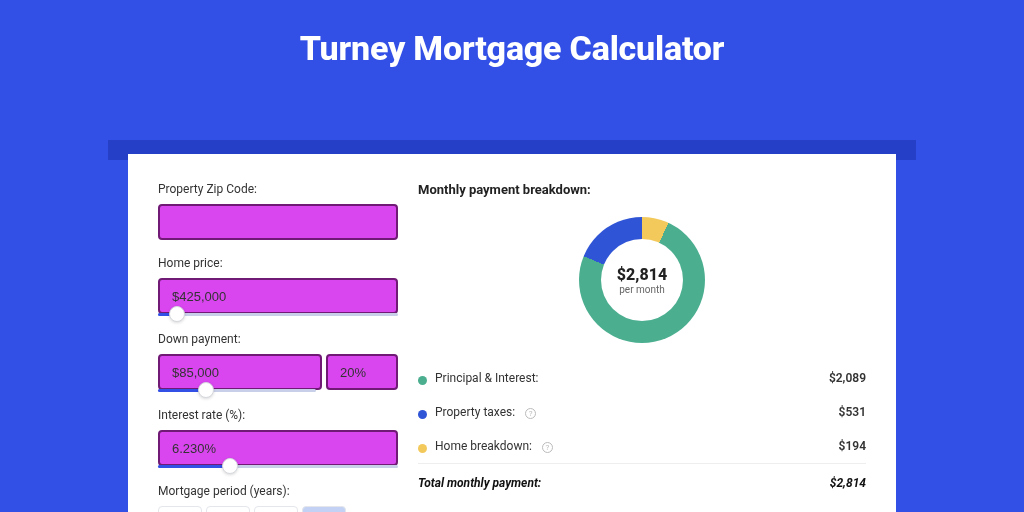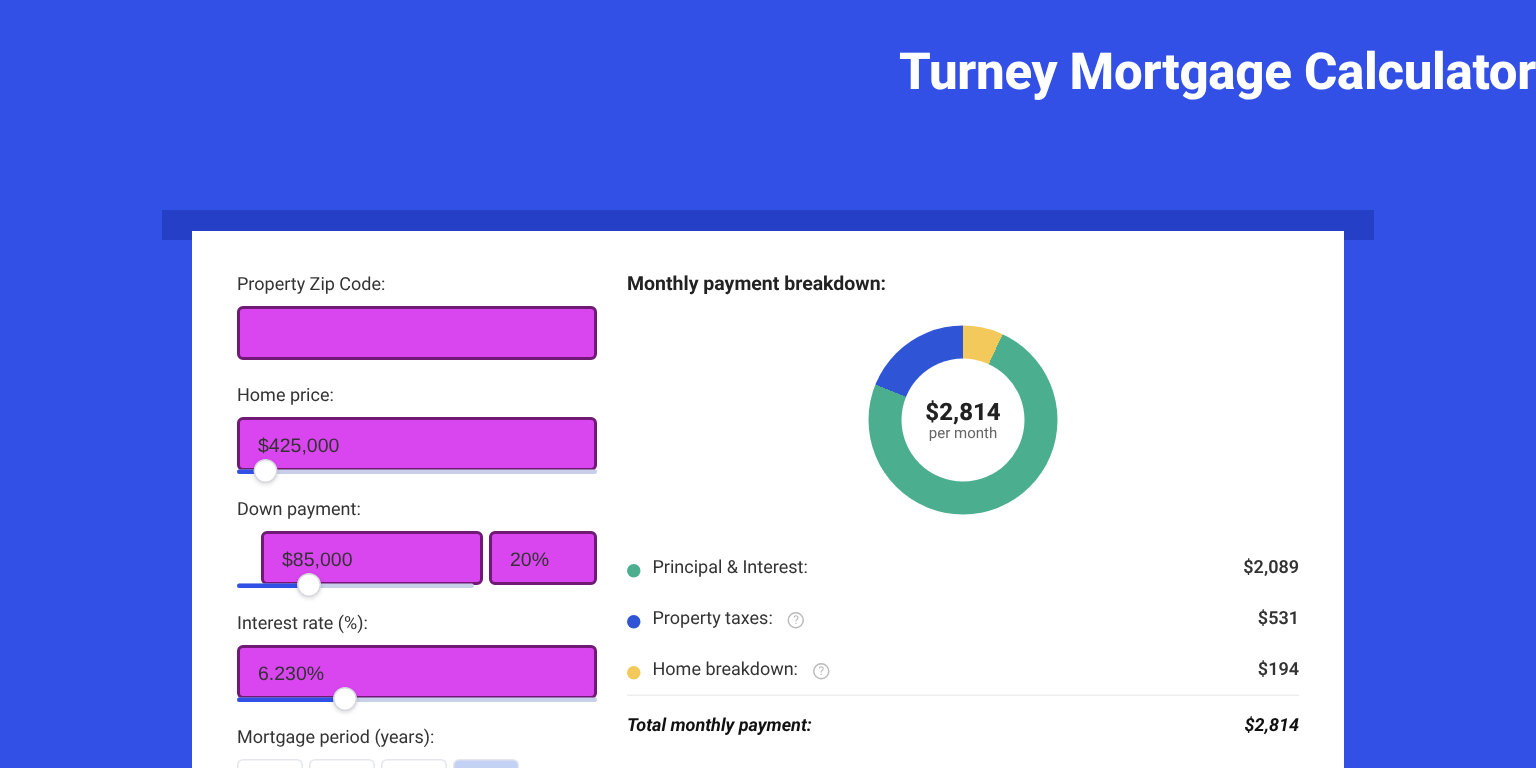--- a/index.html
+++ b/index.html
@@ -12,21 +12,21 @@
   }
   .outer {
     width: 100%;
     height: 100%;
     position: relative;
   }
   .page-title {
     color: #fff;
     font-size: 34px;
     font-weight: 800;
-    text-align: right;
+    text-align: center;
     padding-top: 28px;
     padding-bottom: 24px;
     letter-spacing: -0.2px;
   }
   .shadow-strip {
     position: absolute;
     top: 140px;
     left: 108px;
     right: 108px;
     height: 20px;
@@ -85,21 +85,21 @@
   .slider-thumb {
     position: absolute;
     width: 16px;
     height: 16px;
     background: #fff;
     border: 1px solid #d6d8de;
     border-radius: 50%;
     top: -7px;
     box-shadow: 0 1px 3px rgba(0,0,0,0.15);
   }
-  .dp-row { display: flex; gap: 4px; margin-left: 16px; }
+  .dp-row { display: flex; gap: 4px; }
   .dp-amount { flex: 1; }
   .dp-pct { width: 72px; flex: none; }
   .period-row { display: flex; gap: 4px; }
   .period-btn {
     border: 1px solid #e4e6eb;
     background: #fff;
     border-radius: 4px;
     height: 30px;
     width: 44px;
     font-size: 12px;

